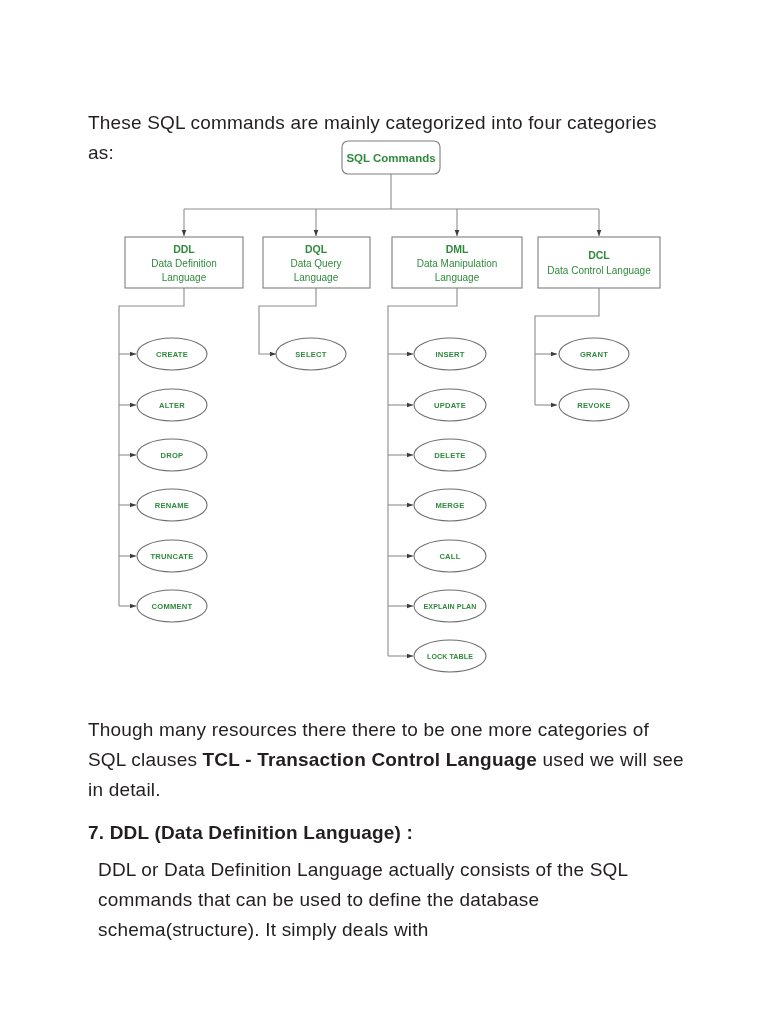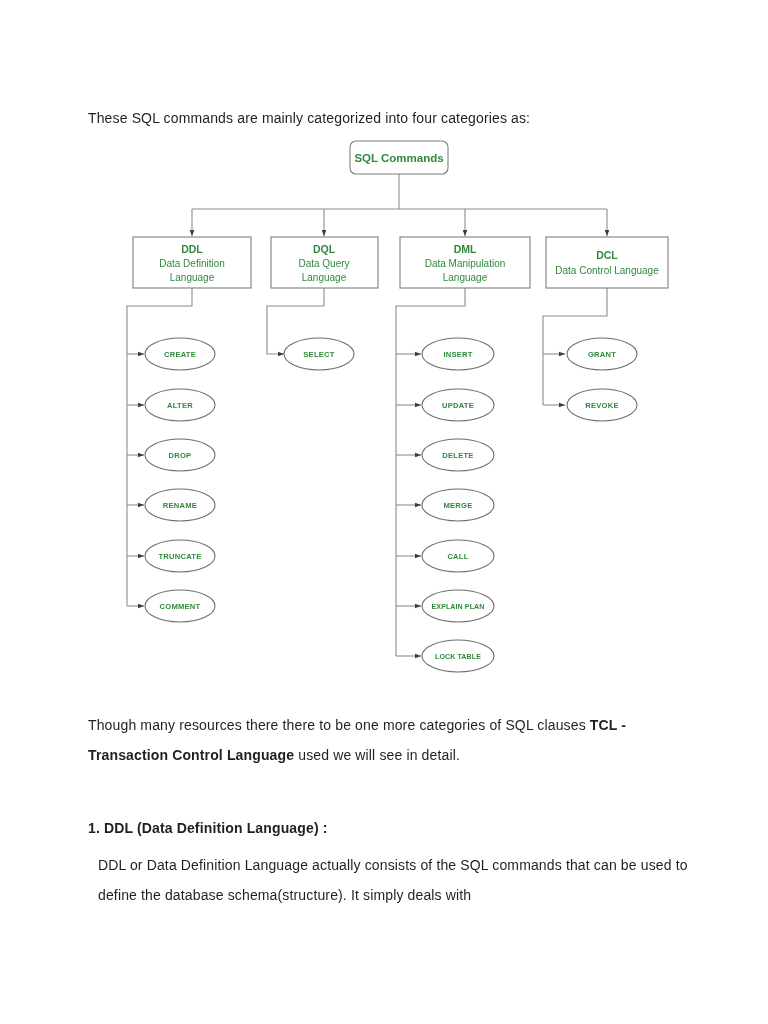--- a/index.html
+++ b/index.html
@@ -20,36 +20,36 @@
     position: absolute;
     inset: 0;
     background: #ffffff;
   }
 
   
   .para {
     position: absolute;
     left: 88px;
     width: 600px;
-    font-size: 14px;
+    font-size: 19px;
     line-height: 30px;
     color: #231f20;
     letter-spacing: 0.01em;
   }
   .para b { font-weight: 700; }
 
   #intro-paragraph { top: 89px; }
   #tcl-paragraph   { top: 696px; }
   #ddl-heading     { top: 799px; font-weight: 700; }
   #ddl-paragraph   { top: 836px; margin-left: 10px; }
 
   
   #sql-commands-diagram {
     position: absolute;
-    left: 8px;
+    left: 0;
     top: 128px;
     width: 696px;
     height: 560px;
   }
   #sql-commands-diagram svg {
     display: block;
     width: 768px;
     height: 560px;
   }
   .node-shape {
@@ -258,17 +258,17 @@
         <g>
           <ellipse class="ellipse-shape" cx="594" cy="277" rx="35" ry="16"></ellipse>
           <text class="leaf-label" x="594" y="280">REVOKE</text>
         </g>
       </g>
     </svg>
   </div>
 
   <p class="para" id="tcl-paragraph"><span>Though many resources there there to be one more categories of SQL clauses </span><b>TCL - Transaction Control Language</b><span> used we will see in detail.</span></p>
 
-  <p class="para" id="ddl-heading">1. DDL (Data Definition Language) :</p>
+  <p class="para" id="ddl-heading">7. DDL (Data Definition Language) :</p>
 
   <p class="para" id="ddl-paragraph">DDL or Data Definition Language actually consists of the SQL commands that can be used to define the database schema(structure). It simply deals with</p>
 
 </div>
 
 </body></html>

